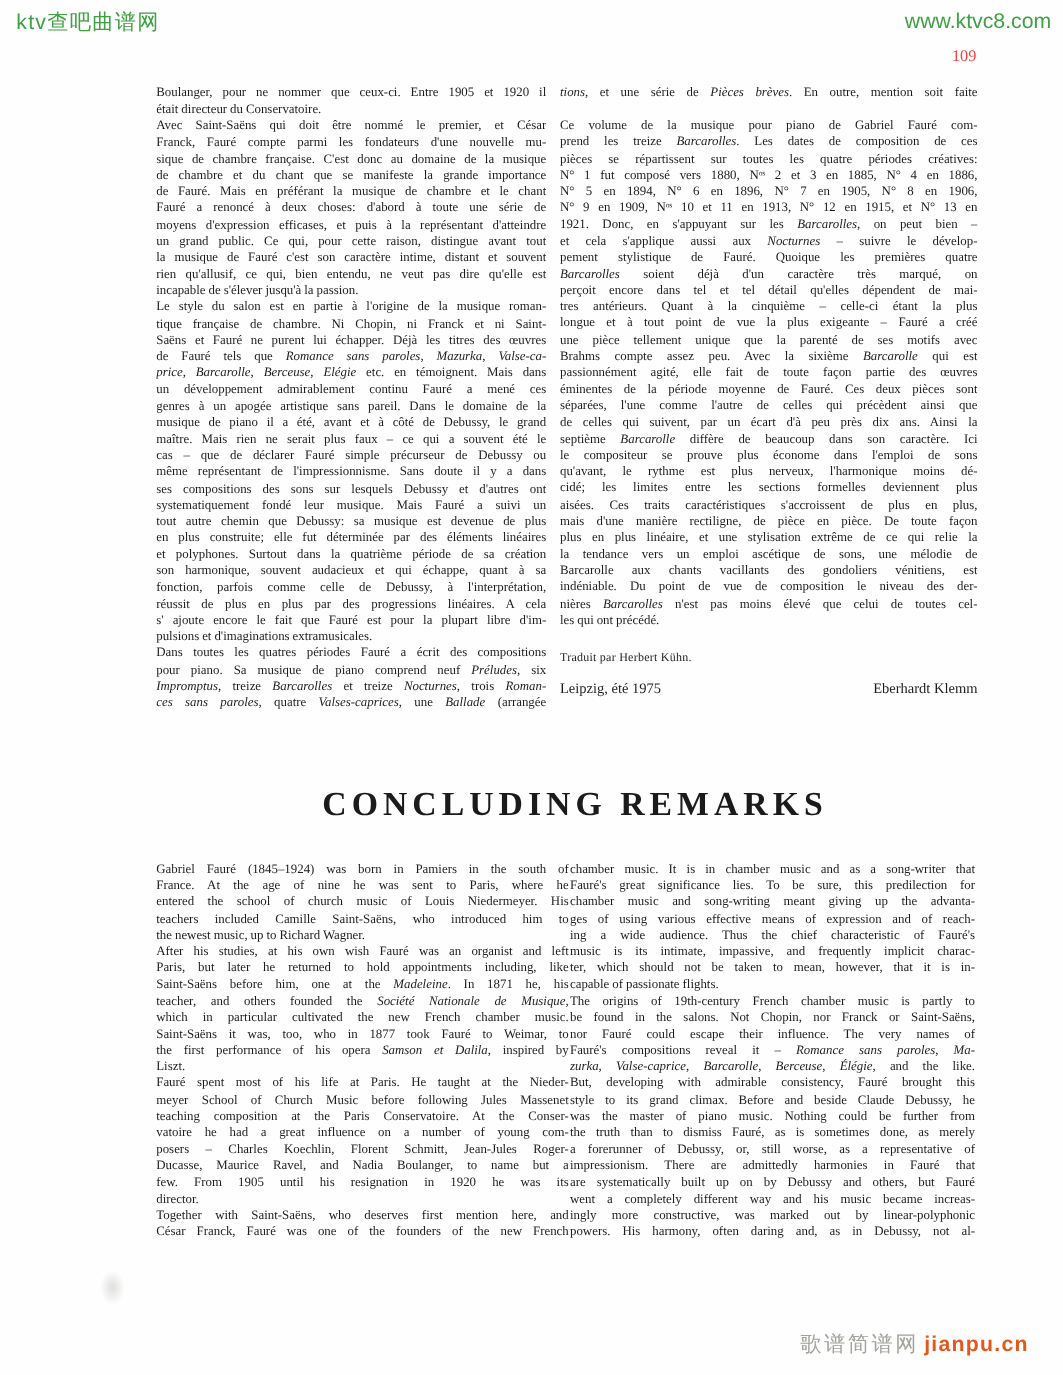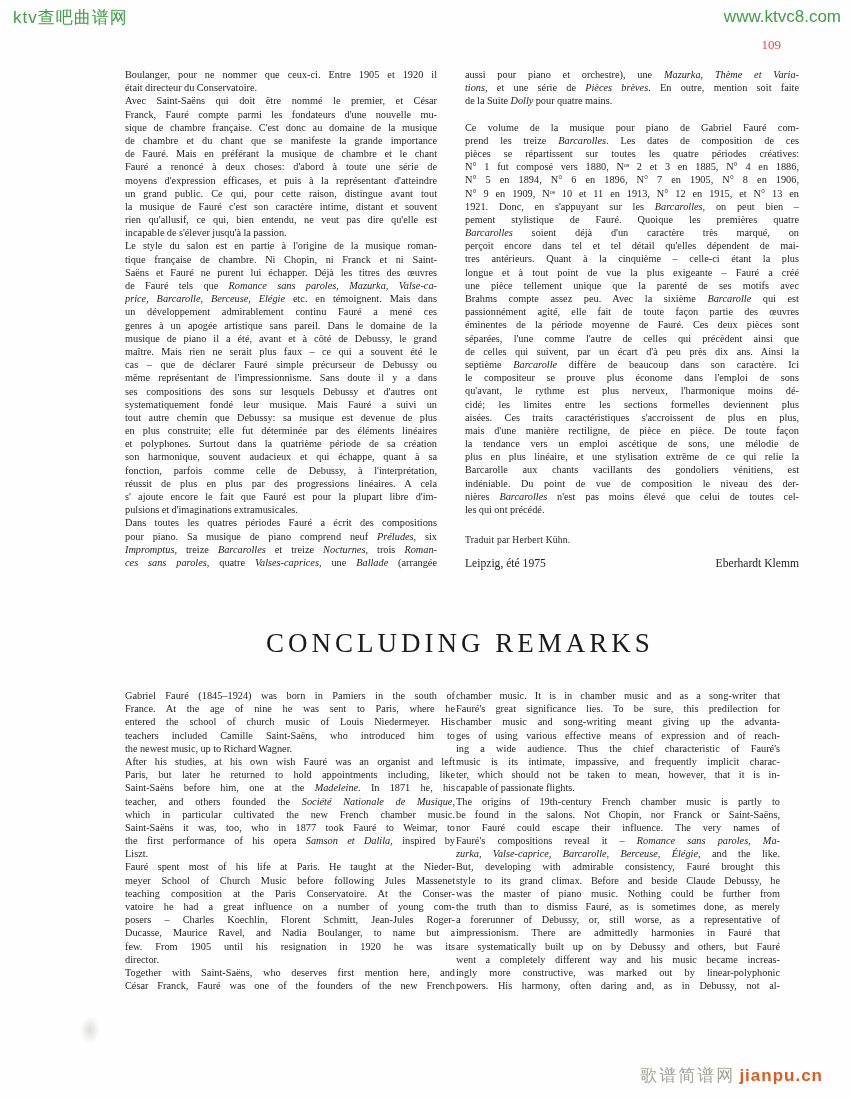--- a/index.html
+++ b/index.html
@@ -7,40 +7,40 @@
     width:850px;height:1100px;position:relative;overflow:hidden;
     background:#fefefe;
     font-family:"Liberation Serif",serif;
     color:#1e1e1e;
   }
   .wm{position:absolute;font-family:"Liberation Sans",sans-serif;}
   .wm-tl{left:13px;top:6px;font-size:17px;letter-spacing:1px;}
   .wm-tr{right:9px;top:7px;font-size:17px;}
   .pageno{position:absolute;right:69px;top:37px;font-size:13px;color:#ef4444;}
   .block{position:absolute;left:125px;display:flex;}
-  .french{top:68px;gap:28px;}
+  .french{top:68px;gap:11px;}
   .english{top:689px;gap:1px;}
   .col{font-size:10.3px;}
   .col-fl{width:312px;}
   .col-fr{width:334px;}
   .col-el{width:330px;}
   .col-er{width:324px;}
   .para{margin:0;}
   .col-fr .paras .para + .para{margin-top:13px;}
   .pline{
     height:13.2px;line-height:13.2px;overflow:hidden;
     text-align:justify;text-align-last:justify;
     white-space:normal;word-spacing:-0.2px;
   }
   .pline.pend{text-align-last:left;}
   .translator{margin-top:18px;font-size:9.6px;letter-spacing:0.2px;color:#262626;}
   .sig{margin-top:12px;display:flex;justify-content:space-between;font-size:11.6px;}
   .heading{
     position:absolute;left:125px;top:628px;width:670px;margin:0;
-    text-align:center;font-weight:normal;
+    text-align:center;font-weight:bold;
     font-size:27px;letter-spacing:4px;color:#1b1b1b;
     font-family:"Liberation Serif",serif;
   }
   .wm-bottom{position:absolute;right:27px;top:1064px;font-size:17px;white-space:nowrap;}
   .wm-gray{font-family:"Liberation Sans",sans-serif;letter-spacing:2px;margin-left:44px;}
   .wm-orange{font-family:"Liberation Sans",sans-serif;font-weight:bold;letter-spacing:1px;}
   .smudge{
     position:absolute;left:80px;top:1016px;width:20px;height:28px;
     background:radial-gradient(ellipse at center,rgba(140,140,135,0.28),rgba(140,140,135,0) 70%);
   }
@@ -102,51 +102,50 @@
         <div class="para">
           <div class="pline">Dans toutes les quatres périodes Fauré a écrit des compositions</div>
           <div class="pline">pour piano. Sa musique de piano comprend neuf <i>Préludes</i>, six</div>
           <div class="pline"><i>Impromptus</i>, treize <i>Barcarolles</i> et treize <i>Nocturnes</i>, trois <i>Roman-</i></div>
           <div class="pline"><i>ces sans paroles</i>, quatre <i>Valses-caprices</i>, une <i>Ballade</i> (arrangée</div>
         </div>
       </div>
     <div class="col col-fr">
       <div class="paras">
           <div class="para">
-            <div class="pline">aussi pour piano et orchestre), une <i>Mazurka</i>, <i>Thème et Varia-</i></div>
             <div class="pline"><i>tions</i>, et une série de <i>Pièces brèves</i>. En outre, mention soit faite</div>
-            <div class="pline pend">de la Suite <i>Dolly</i> pour quatre mains.</div>
           </div>
           <div class="para">
             <div class="pline">Ce volume de la musique pour piano de Gabriel Fauré com-</div>
             <div class="pline">prend les treize <i>Barcarolles</i>. Les dates de composition de ces</div>
             <div class="pline">pièces se répartissent sur toutes les quatre périodes créatives:</div>
             <div class="pline">N° 1 fut composé vers 1880, Nᵒˢ 2 et 3 en 1885, N° 4 en 1886,</div>
             <div class="pline">N° 5 en 1894, N° 6 en 1896, N° 7 en 1905, N° 8 en 1906,</div>
             <div class="pline">N° 9 en 1909, Nᵒˢ 10 et 11 en 1913, N° 12 en 1915, et N° 13 en</div>
             <div class="pline">1921. Donc, en s'appuyant sur les <i>Barcarolles</i>, on peut bien –</div>
+            <div class="pline">et cela s'applique aussi aux <i>Nocturnes</i> – suivre le dévelop-</div>
             <div class="pline">pement stylistique de Fauré. Quoique les premières quatre</div>
             <div class="pline"><i>Barcarolles</i> soient déjà d'un caractère très marqué, on</div>
             <div class="pline">perçoit encore dans tel et tel détail qu'elles dépendent de mai-</div>
             <div class="pline">tres antérieurs. Quant à la cinquième – celle-ci étant la plus</div>
             <div class="pline">longue et à tout point de vue la plus exigeante – Fauré a créé</div>
             <div class="pline">une pièce tellement unique que la parenté de ses motifs avec</div>
             <div class="pline">Brahms compte assez peu. Avec la sixième <i>Barcarolle</i> qui est</div>
             <div class="pline">passionnément agité, elle fait de toute façon partie des œuvres</div>
             <div class="pline">éminentes de la période moyenne de Fauré. Ces deux pièces sont</div>
             <div class="pline">séparées, l'une comme l'autre de celles qui précèdent ainsi que</div>
             <div class="pline">de celles qui suivent, par un écart d'à peu près dix ans. Ainsi la</div>
             <div class="pline">septième <i>Barcarolle</i> diffère de beaucoup dans son caractère. Ici</div>
             <div class="pline">le compositeur se prouve plus économe dans l'emploi de sons</div>
             <div class="pline">qu'avant, le rythme est plus nerveux, l'harmonique moins dé-</div>
             <div class="pline">cidé; les limites entre les sections formelles deviennent plus</div>
             <div class="pline">aisées. Ces traits caractéristiques s'accroissent de plus en plus,</div>
             <div class="pline">mais d'une manière rectiligne, de pièce en pièce. De toute façon</div>
+            <div class="pline">plus en plus linéaire, et une stylisation extrême de ce qui relie la</div>
             <div class="pline">la tendance vers un emploi ascétique de sons, une mélodie de</div>
-            <div class="pline">plus en plus linéaire, et une stylisation extrême de ce qui relie la</div>
             <div class="pline">Barcarolle aux chants vacillants des gondoliers vénitiens, est</div>
             <div class="pline">indéniable. Du point de vue de composition le niveau des der-</div>
             <div class="pline">nières <i>Barcarolles</i> n'est pas moins élevé que celui de toutes cel-</div>
             <div class="pline pend">les qui ont précédé.</div>
           </div>
         </div>
       <div class="translator">Traduit par Herbert Kühn.</div>
       <div class="sig">
         <span>Leipzig, été 1975</span>
         <span>Eberhardt Klemm</span>

